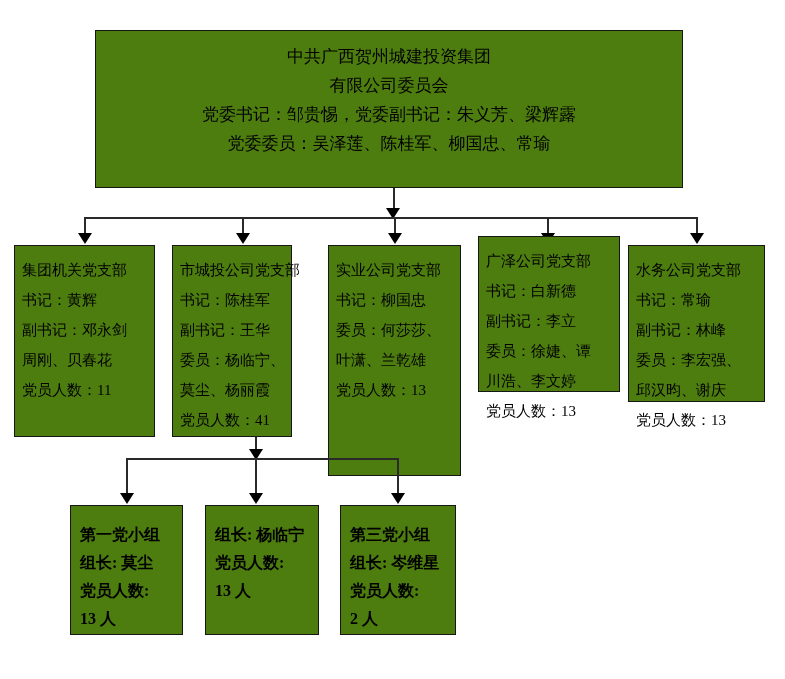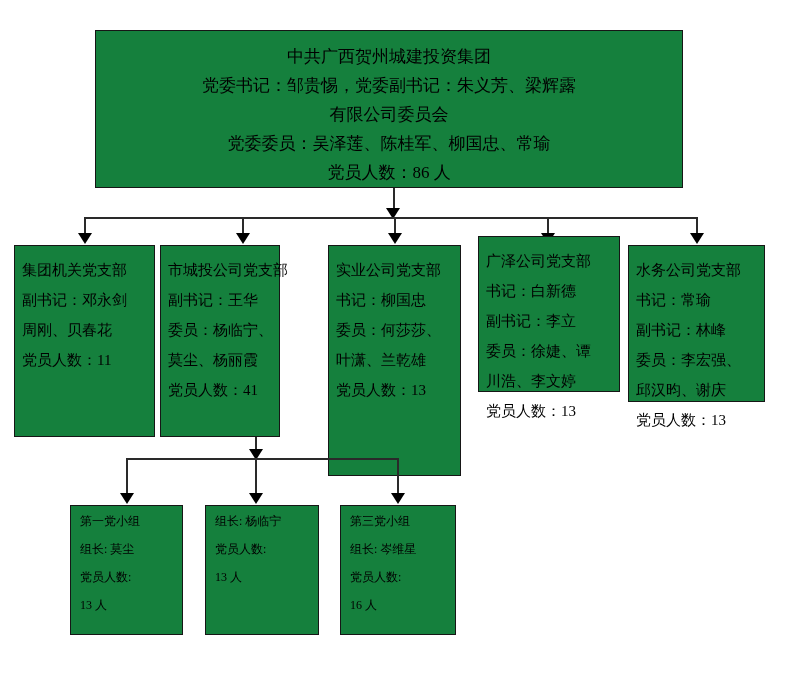--- a/index.html
+++ b/index.html
@@ -2,71 +2,72 @@
 <html><head>
 <meta charset="utf-8">
 <style>
   html,body { margin:0; padding:0; background:#ffffff; }
   .canvas {
     position:relative; width:785px; height:679px; background:#ffffff;
     font-family:"Liberation Serif","DejaVu Serif",serif; color:#000;
   }
   .box {
     position:absolute; box-sizing:border-box;
-    border:1.5px solid #161616; background:#15803d;
+    border:1.5px solid #161616; background:#4d7c0f;
   }
   .root-box { text-align:center; font-size:17px; padding-top:11px; }
   .root-box .line { line-height:29px; white-space:nowrap; }
   .branch-box { font-size:15px; padding:9px 5px 12px 7px; }
   .branch-box .line { line-height:30px; white-space:nowrap; }
-  .group-box { font-size:12px; padding:1px 5px 0 9px; }
+  .group-box { font-size:16px; padding:15px 5px 0 9px;font-weight:bold; }
   .group-box .line { line-height:28px; white-space:nowrap; }
   .vline,.hline { position:absolute; background:#2a2a2a; }
   .arrow {
     position:absolute; width:0; height:0;
     border-left:7px solid transparent; border-right:7px solid transparent;
     border-top:11px solid #000;
   }
 </style>
 </head>
 <body>
 
 <div class="canvas">
 
   <div class="box root-box" style="left:95px;top:30px;width:588px;height:158px">
       <div class="line">中共广西贺州城建投资集团</div>
+      <div class="line">有限公司委员会</div>
       <div class="line">党委书记：邹贵惕，党委副书记：朱义芳、梁辉露</div>
-      <div class="line">有限公司委员会</div>
       <div class="line">党委委员：吴泽莲、陈桂军、柳国忠、常瑜</div>
-      <div class="line">党员人数：86 人</div>
     </div>
 
   <div class="vline" style="left:393px;top:188px;width:2px;height:22px"></div>
   <div class="arrow" style="left:386px;top:208px"></div>
   <div class="hline" style="left:84px;top:217px;width:614px;height:2px"></div>
 
   <div class="vline" style="left:84px;top:219px;width:2px;height:14px"></div>
   <div class="arrow" style="left:78px;top:233px"></div>
   <div class="vline" style="left:242px;top:219px;width:2px;height:14px"></div>
   <div class="arrow" style="left:236px;top:233px"></div>
   <div class="vline" style="left:394px;top:219px;width:2px;height:14px"></div>
   <div class="arrow" style="left:388px;top:233px"></div>
   <div class="vline" style="left:547px;top:219px;width:2px;height:14px"></div>
   <div class="arrow" style="left:541px;top:233px"></div>
   <div class="vline" style="left:696px;top:219px;width:2px;height:14px"></div>
   <div class="arrow" style="left:690px;top:233px"></div>
 
   <div class="box branch-box" style="left:14px;top:245px;width:141px;height:192px">
       <div class="line">集团机关党支部</div>
+      <div class="line">书记：黄辉</div>
       <div class="line">副书记：邓永剑</div>
       <div class="line">周刚、贝春花</div>
       <div class="line">党员人数：11</div>
     </div>
-  <div class="box branch-box" style="left:160px;top:245px;width:120px;height:192px">
+  <div class="box branch-box" style="left:172px;top:245px;width:120px;height:192px">
       <div class="line">市城投公司党支部</div>
+      <div class="line">书记：陈桂军</div>
       <div class="line">副书记：王华</div>
       <div class="line">委员：杨临宁、</div>
       <div class="line">莫尘、杨丽霞</div>
       <div class="line">党员人数：41</div>
     </div>
   <div class="box branch-box" style="left:328px;top:245px;width:133px;height:231px">
       <div class="line">实业公司党支部</div>
       <div class="line">书记：柳国忠</div>
       <div class="line">委员：何莎莎、</div>
       <div class="line">叶潇、兰乾雄</div>
@@ -108,16 +109,16 @@
     </div>
   <div class="box group-box" style="left:205px;top:505px;width:114px;height:130px">
       <div class="line">组长: 杨临宁</div>
       <div class="line">党员人数:</div>
       <div class="line">13 人</div>
     </div>
   <div class="box group-box" style="left:340px;top:505px;width:116px;height:130px">
       <div class="line">第三党小组</div>
       <div class="line">组长: 岑维星</div>
       <div class="line">党员人数:</div>
-      <div class="line">16 人</div>
+      <div class="line">2 人</div>
     </div>
 
 </div>
 
 </body></html>

